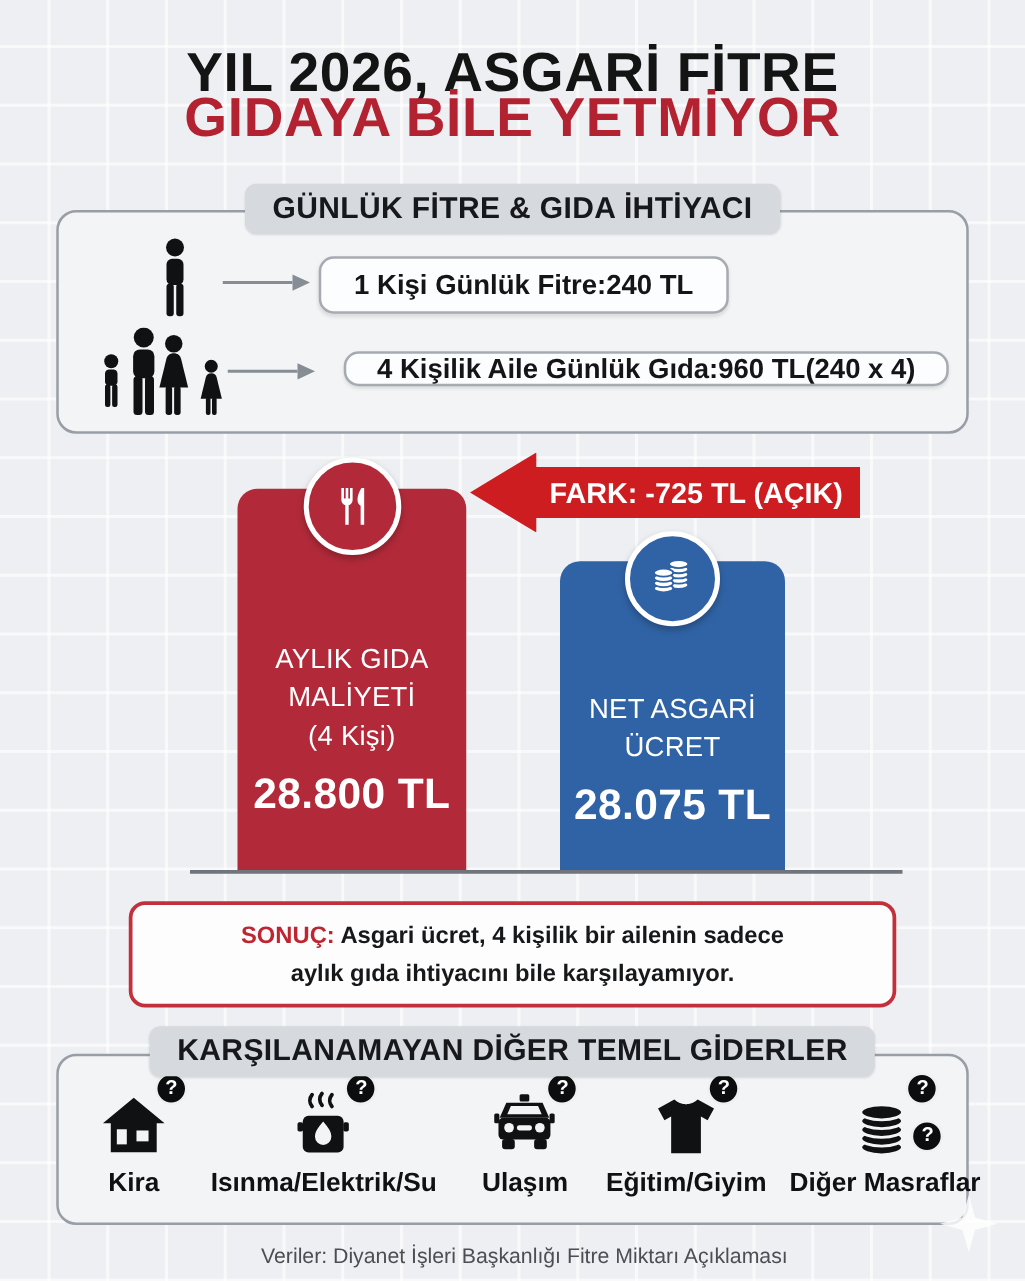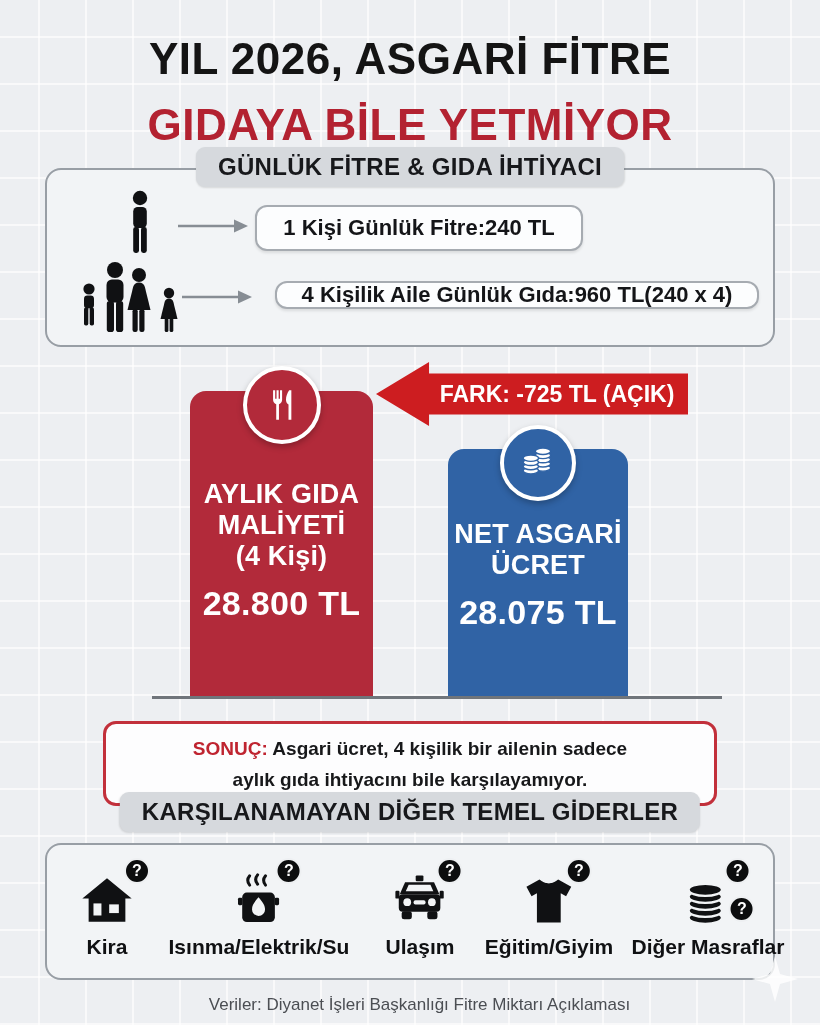--- a/index.html
+++ b/index.html
@@ -10,47 +10,47 @@
     background-image:
       linear-gradient(rgba(255,255,255,.65) 2px, transparent 2px),
       linear-gradient(90deg, rgba(255,255,255,.65) 2px, transparent 2px);
     background-size:47px 47px; background-position:-9px -11px;
     font-family:"Liberation Sans","DejaVu Sans",sans-serif;
     color:#15161a;
   }
   .title-line { position:absolute; left:0; width:100%; text-align:center;
     font-size:44px; font-weight:800; letter-spacing:.5px; }
   .title-1 { top:34px; color:#141414; }
-  .title-2 { top:100px; color:#b32231; }
+  .title-2 { top:70px; color:#b32231; }
 
   .panel { position:absolute; left:45px; width:730px; background:#f2f4f6;
     border:2px solid #989ea5; border-radius:16px; }
   .panel-daily { top:168px; height:179px; }
   .panel-expenses { top:843px; height:137px; }
   .panel-badge { position:absolute; left:50%; transform:translateX(-50%);
     background:#d6d9dd; border-radius:9px; padding:6px 22px; font-size:24px;
     font-weight:800; letter-spacing:.3px; color:#17181b; white-space:nowrap;
     box-shadow:0 1px 2px rgba(0,0,0,.12); z-index:3; }
   .badge-daily { top:147px; }
-  .badge-expenses { top:792px; }
+  .badge-expenses { top:821px; }
 
   .abs { position:absolute; }
   .icon-black { fill:#101113; }
 
   .info-box { position:absolute; background:#fcfdfe; border:2px solid #a6abb1;
     border-radius:12px; display:flex; align-items:center; justify-content:center;
     font-size:22px; color:#141518; box-shadow:0 2px 3px rgba(0,0,0,.10);
     white-space:nowrap; font-weight:600; }
   .info-box b { font-weight:800; }
 
   .bar { position:absolute; border-radius:16px 16px 0 0; display:flex;
     flex-direction:column; align-items:center; color:#fff; text-align:center; }
   .bar-red  { left:190px; top:391px; width:183px; height:306px; background:#b22a3a; padding-top:88px; }
   .bar-blue { left:448px; top:449px; width:180px; height:248px; background:#3063a5; padding-top:70px; }
-  .bar-label { font-size:27px; font-weight:700; line-height:31px; white-space:pre-line; letter-spacing:.2px; }
+  .bar-label { font-size:22px; font-weight:400; line-height:31px; white-space:pre-line; letter-spacing:.2px;margin-top:32px; }
   .bar-amount { font-size:34px; font-weight:800; margin-top:12px; letter-spacing:.3px; }
   .badge-circle { position:absolute; left:50%; transform:translateX(-50%);
     border-radius:50%; border:4px solid #fff; display:flex; align-items:center;
     justify-content:center; box-shadow:0 3px 6px rgba(0,0,0,.25); z-index:2; }
   .badge-circle.red  { top:-25px; width:78px; height:78px; background:#b22a3a; }
   .badge-circle.blue { top:-24px; width:76px; height:76px; background:#3063a5; }
 
   .fark-arrow { position:absolute; left:376px; top:362px; width:312px; height:64px;
     background:#cd1d20; display:flex; align-items:center; justify-content:center;
     padding-left:50px; color:#fff; font-size:23px; font-weight:800; white-space:nowrap;

